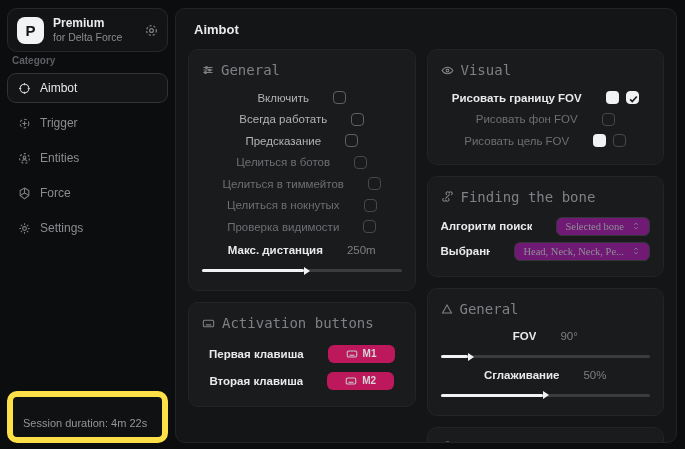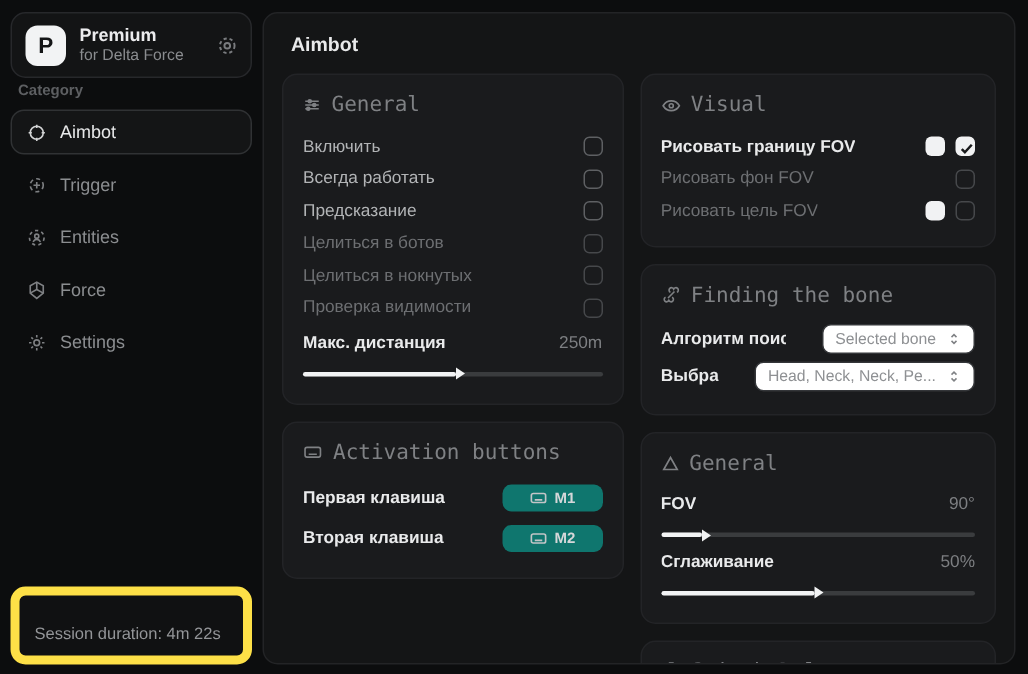--- a/index.html
+++ b/index.html
@@ -24,42 +24,42 @@
   
   .main { position:absolute; left:175px; top:8px; width:502px; height:435px; background:#141516; border:1px solid #232426; border-radius:10px; padding:11px 12px 0 12px; overflow:hidden; }
   .page-title { color:#e9eaeb; font-weight:bold; font-size:13px; margin:2px 0 12px 6px; }
   .cols { display:flex; gap:11px; align-items:flex-start; }
   .col { width:237.5px; display:flex; flex-direction:column; gap:11px; }
 
   .card { background:#1a1b1d; border:1px solid #232427; border-radius:10px; padding:9px 13px 12px 13px; }
   .card-head { display:flex; align-items:center; gap:7px; color:#7f8184; font-family:"DejaVu Sans Mono", monospace; font-size:14px; margin:3px 0 9px 0; }
   .card-head .ic { display:flex; }
 
-  .row { display:flex; align-items:center; justify-content:space-between; height:21.5px; gap:24px; }
+  .row { display:flex; align-items:center; justify-content:center; height:21.5px; gap:24px; }
   .row .lbl { color:#b2b4b6; font-size:11.5px; white-space:nowrap; overflow:hidden; }
   .row .lbl.dim { color:#6d6f72; }
   .row .lbl.strong { color:#e9eaeb; font-weight:bold; }
   .row .val { color:#7d7f82; font-size:11.5px; flex:0 0 auto; }
 
   .checkbox { width:13px; height:13px; border:1.5px solid #5e6063; border-radius:4px; flex:0 0 auto; position:relative; }
   .checkbox.dim { border-color:#46484b; }
   .checkbox.checked { background:#f1f2f3; border-color:#f1f2f3; }
   .checkbox.checked svg { position:absolute; left:1px; top:1.5px; }
   .swatch { width:13px; height:13px; background:#f1f2f3; border-radius:4px; flex:0 0 auto; }
   .ctrl-group { display:flex; align-items:center; gap:7px; flex:0 0 auto; }
 
   .slider-block { margin-top:2px; }
   .slider-track { position:relative; height:3px; background:#3a3c3e; border-radius:2px; margin:8px 0 6px 0; }
   .slider-fill { position:absolute; left:0; top:0; height:3px; background:#f2f3f4; border-radius:2px; }
   .slider-fill:after { content:""; position:absolute; right:-6px; top:-2.5px; border-left:6px solid #f2f3f4; border-top:4px solid transparent; border-bottom:4px solid transparent; }
 
-  .keypill { display:flex; align-items:center; gap:5px; background:#0f766e; border-radius:6px; padding:3px 18px; color:#d5d7d9; font-size:10px; font-weight:bold; flex:0 0 auto; }
+  .keypill { display:flex; align-items:center; gap:5px; background:#be185d; border-radius:6px; padding:3px 18px; color:#d5d7d9; font-size:10px; font-weight:bold; flex:0 0 auto; }
   .keypill .ic { display:flex; color:#c3c5c7; }
 
-  .dropdown { display:flex; align-items:center; gap:7px; background:#ffffff; border:1px solid #343639; border-radius:6px; padding:3px 8px; color:#8e9093; font-size:10.5px; white-space:nowrap; flex:0 0 auto; max-width:148px; }
+  .dropdown { display:flex; align-items:center; gap:7px; background:#701a75; border:1px solid #343639; border-radius:6px; padding:3px 8px; color:#8e9093; font-size:10.5px; white-space:nowrap; flex:0 0 auto; max-width:148px;font-family:Liberation Serif, serif; }
   .dropdown .ic { display:flex; color:#7f8184; }
   .drow { height:25px; }
 </style>
 </head>
 <body>
 
 <div class="app">
 
   <div class="sidebar">
     <div class="brand">
@@ -157,20 +157,24 @@
           </div>
           <div class="row">
             <span class="lbl">Предсказание</span>
             <span class="checkbox"></span>
           </div>
           <div class="row">
             <span class="lbl dim">Целиться в ботов</span>
             <span class="checkbox dim"></span>
           </div>
           <div class="row">
+            <span class="lbl dim">Целиться в тиммейтов</span>
+            <span class="checkbox dim"></span>
+          </div>
+          <div class="row">
             <span class="lbl dim">Целиться в нокнутых</span>
             <span class="checkbox dim"></span>
           </div>
           <div class="row">
             <span class="lbl dim">Проверка видимости</span>
             <span class="checkbox dim"></span>
           </div>
 
           <div class="slider-block">
             <div class="row">

